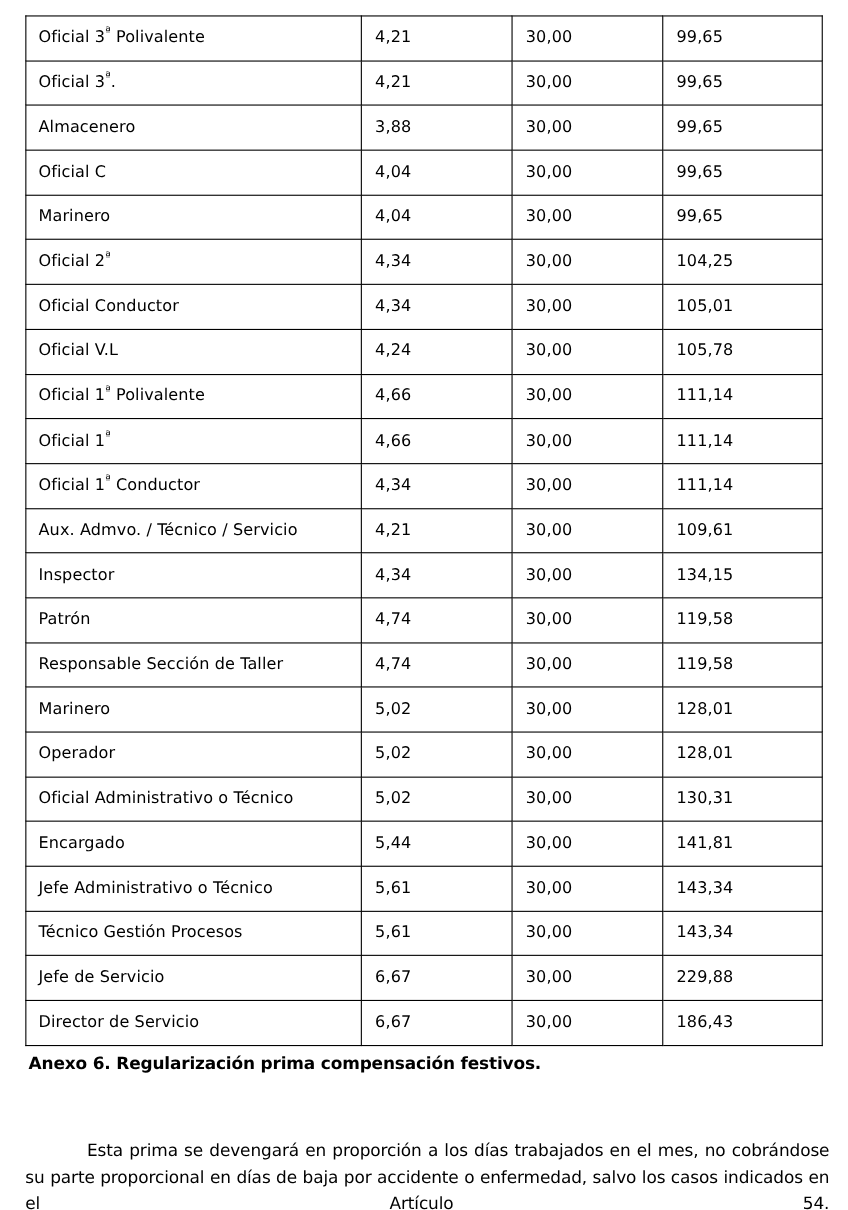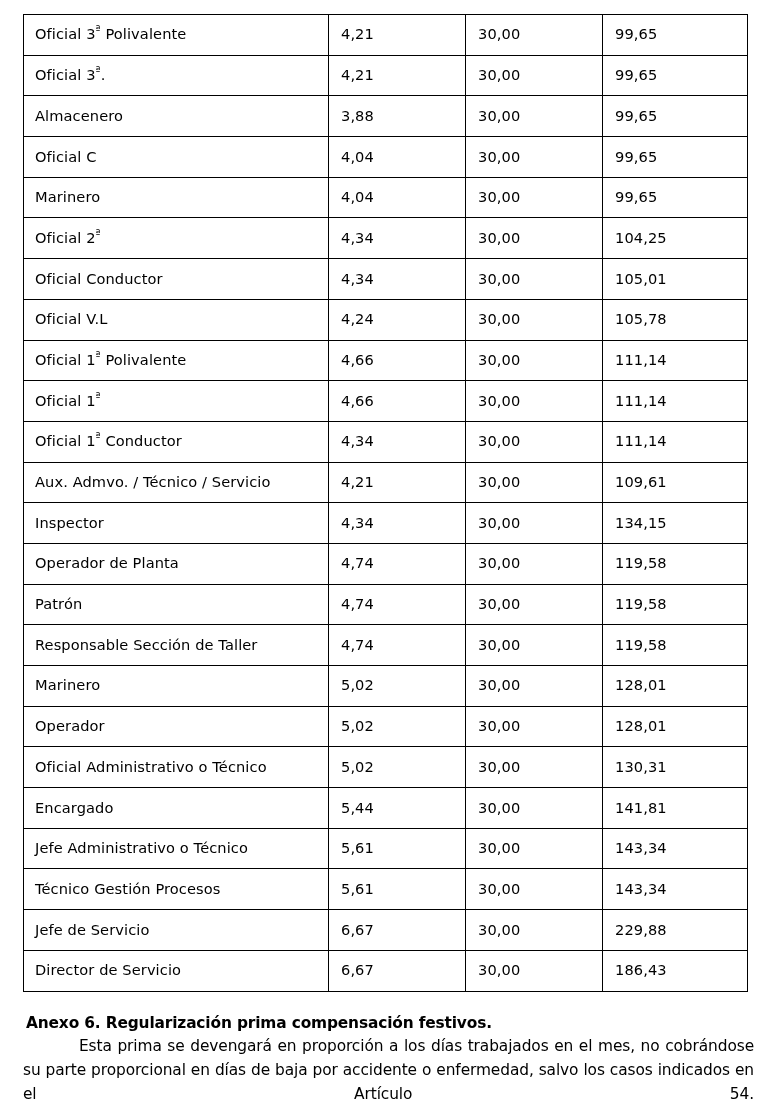--- a/index.html
+++ b/index.html
@@ -58,21 +58,21 @@
   .sup-ord {
     font-size: 0.72em;
     vertical-align: super;
     line-height: 0;
   }
 
   
   .annex-heading {
     position: absolute;
     left: 26px;
-    top: 1014px;
+    top: 958px;
     font-size: 15.4px;
     font-weight: bold;
     letter-spacing: -0.15px;
     white-space: nowrap;
   }
 
   
   .annex-paragraph {
     position: absolute;
     left: 23px;
@@ -177,26 +177,20 @@
             <td class="col-num">30,00</td>
             <td class="col-num">109,61</td>
           </tr>
           <tr>
             <td class="col-name">Inspector</td>
             <td class="col-num">4,34</td>
             <td class="col-num">30,00</td>
             <td class="col-num">134,15</td>
           </tr>
           <tr>
-            <td class="col-name">Operador de Planta</td>
-            <td class="col-num">4,74</td>
-            <td class="col-num">30,00</td>
-            <td class="col-num">119,58</td>
-          </tr>
-          <tr>
             <td class="col-name">Patrón</td>
             <td class="col-num">4,74</td>
             <td class="col-num">30,00</td>
             <td class="col-num">119,58</td>
           </tr>
           <tr>
             <td class="col-name">Responsable Sección de Taller</td>
             <td class="col-num">4,74</td>
             <td class="col-num">30,00</td>
             <td class="col-num">119,58</td>

